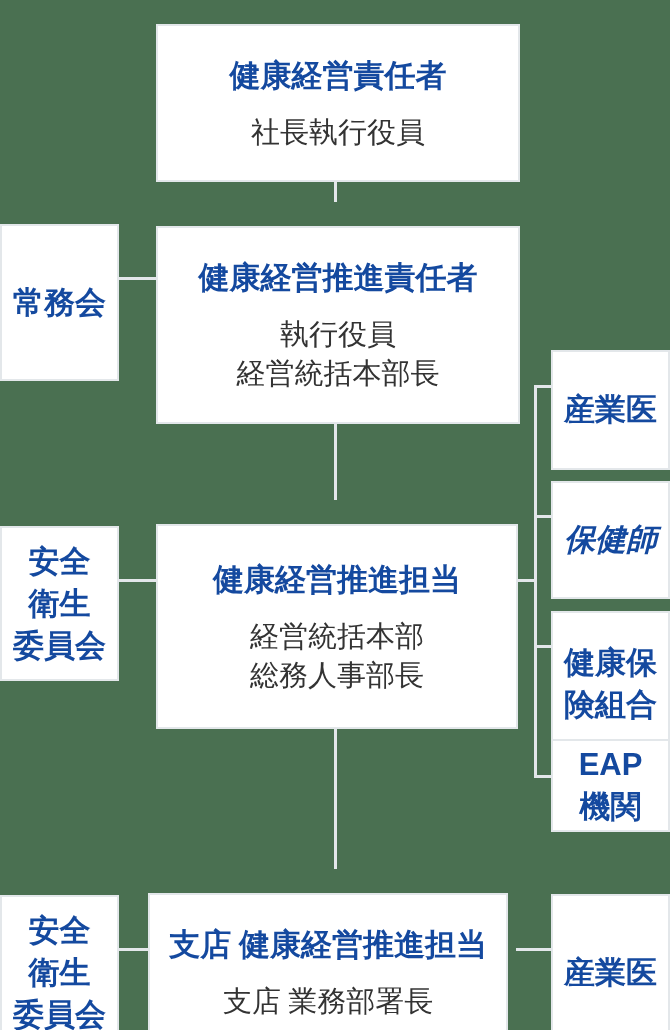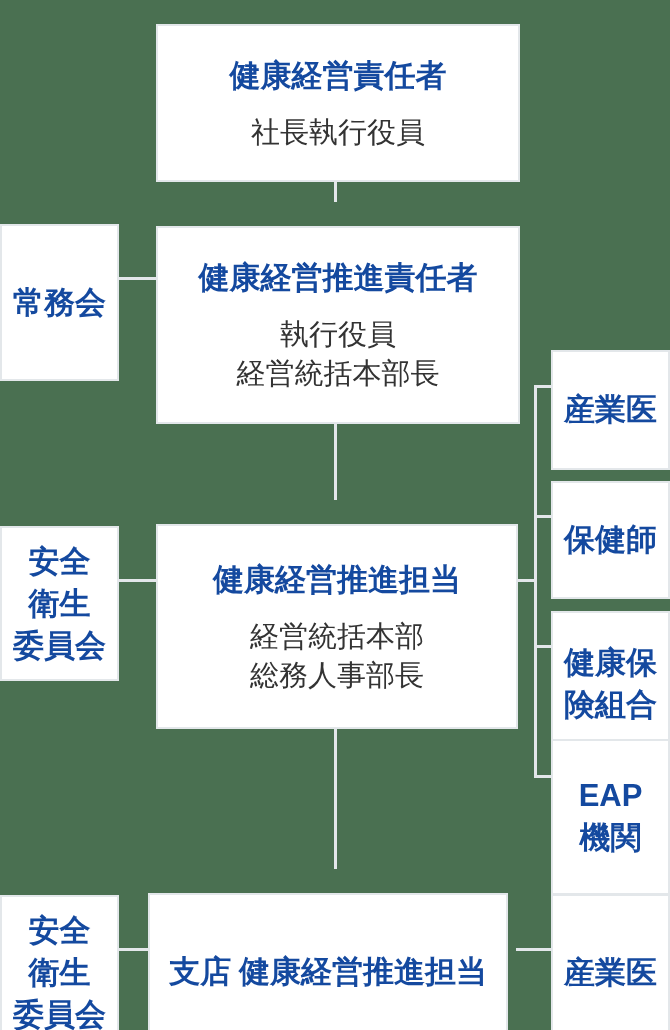--- a/index.html
+++ b/index.html
@@ -55,23 +55,23 @@
   .b-staff    { left: 156px; top: 500px;  width: 362px; height: 205px; }
   .b-branch   { left: 148px; top: 869px;  width: 360px; height: 158px; font-family: Liberation Serif, serif; }
 
   
   .b-jomukai  { left: 0px; top: 200px; width: 119px; height: 157px; }
   .b-anzen1   { left: 0px; top: 502px; width: 119px; height: 155px; }
   .b-anzen2   { left: 0px; top: 871px; width: 119px; height: 156px; }
 
   
   .b-sangyoi1 { left: 551px; top: 326px; width: 119px; height: 120px; }
-  .b-hokenshi { left: 551px; top: 457px; width: 119px; height: 118px; }
+  .b-hokenshi { left: 551px; top: 457px; width: 119px; height: 118px; font-style: italic; }
   .b-kenpo    { left: 551px; top: 587px; width: 119px; height: 146px; }
-  .b-eap      { left: 551px; top: 715px; width: 119px; height: 156px; }
+  .b-eap      { left: 551px; top: 715px; width: 119px; height: 93px; }
   .b-sangyoi2 { left: 551px; top: 870px; width: 119px; height: 157px; }
 
   
   .l-top-v     { left: 334px; top: 158px; width: 3px;  height: 44px; }
   .l-mid-v1    { left: 334px; top: 400px; width: 3px;  height: 100px; }
   .l-mid-v2    { left: 334px; top: 705px; width: 3px;  height: 164px; }
   .l-jomukai-h { left: 119px; top: 277px; width: 37px; height: 3px; }
   .l-anzen1-h  { left: 119px; top: 579px; width: 37px; height: 3px; }
   .l-anzen2-h  { left: 119px; top: 948px; width: 37px; height: 3px; }
   .l-right-h   { left: 518px; top: 579px; width: 19px; height: 3px; }
@@ -113,20 +113,21 @@
   </div>
 
   <div class="box b-officer">
     <div class="t">健康経営推進責任者</div>
     <div class="s">執行役員
 経営統括本部長</div>
   </div>
 
   <div class="box b-branch">
     <div class="t">支店 健康経営推進担当</div>
+    <div class="s">支店 業務部署長</div>
   </div>
 
   <div class="box b-jomukai">
     <div class="t">常務会</div>
   </div>
 
   <div class="box b-anzen1">
     <div class="t">安全
 衛生
 委員会</div>

